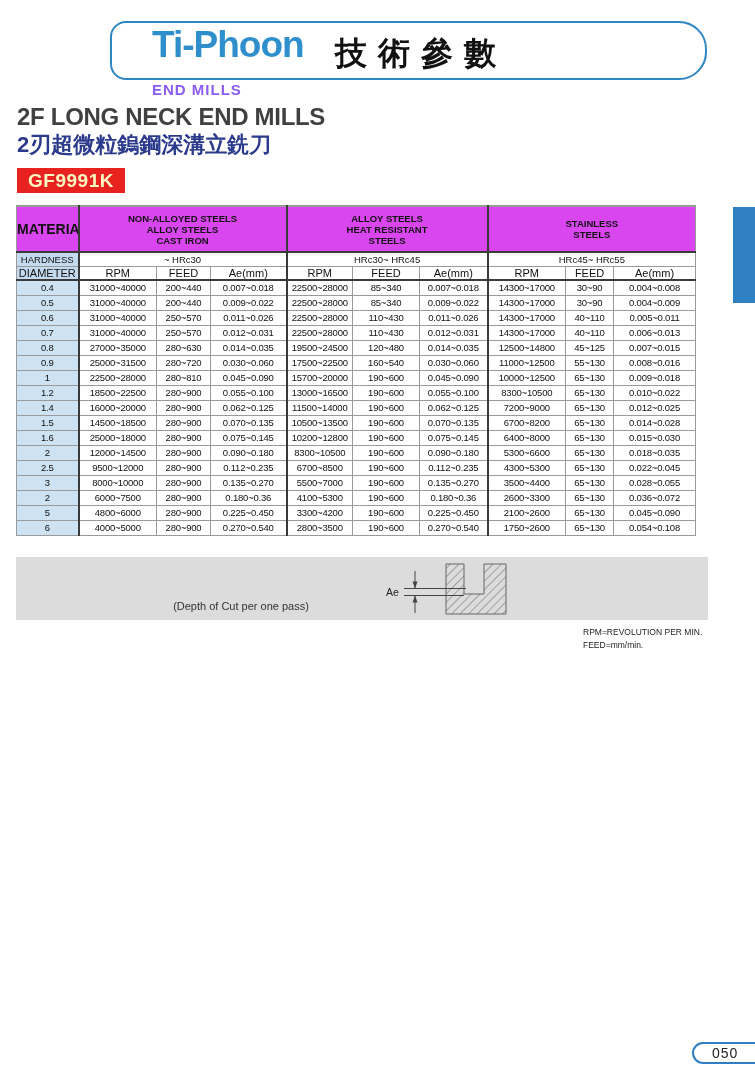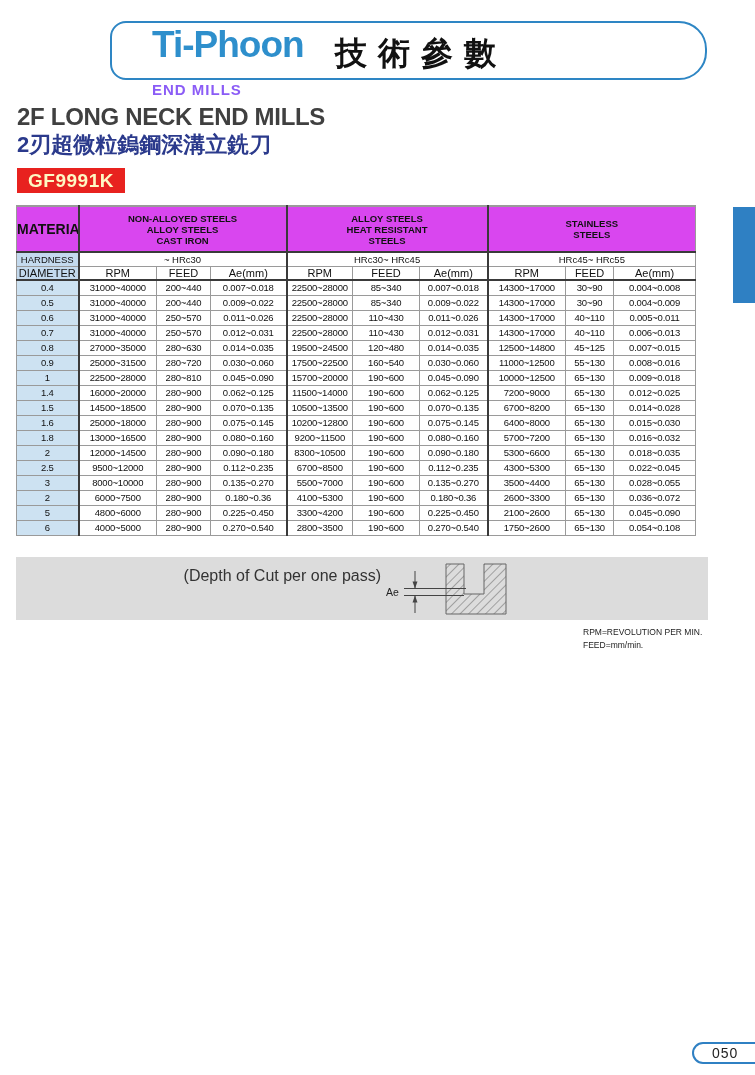--- a/index.html
+++ b/index.html
@@ -48,22 +48,22 @@
   tr.data td { font-size:9.5px; letter-spacing:-0.2px; line-height:14px; }
   td.diam { background:#cde2f2; font-size:9.5px; }
   .gsep { border-left:2px solid #3a3a3a !important; }
   col.c-d { width:62px; }
   col.c1 { width:78px; } col.c2 { width:54px; } col.c3 { width:76px; }
   col.c4 { width:66px; } col.c5 { width:67px; } col.c6 { width:68px; }
   col.c7 { width:78px; } col.c8 { width:48px; } col.c9 { width:82px; }
 
   
   .diagram-band { position:absolute; left:16px; top:557px; width:692px; height:63px; background:#dcdcdc; }
-  .depth-caption { position:absolute; left:85px; top:10px; width:280px; text-align:right;
-                   font-size:16px; color:#333; }
+  .depth-caption { position:absolute; left:85px; top:43px; width:280px; text-align:center;
+                   font-size:11px; color:#333; }
   .dim-svg { position:absolute; left:354px; top:2px; }
 
   
   .notes { position:absolute; left:583px; top:626px; font-size:8.5px; line-height:13px; color:#222; }
 
   
   .page-pill { position:absolute; left:692px; top:1042px; width:75px; height:22px;
                border:2px solid #2f80c3; border-radius:12px; background:#fff;
                font-size:14px; color:#222; text-align:left; line-height:18px;
                padding-left:18px; letter-spacing:1px; }
@@ -217,20 +217,32 @@
             <td>280~810</td>
             <td>0.045~0.090</td>
             <td class="gsep">15700~20000</td>
             <td>190~600</td>
             <td>0.045~0.090</td>
             <td class="gsep">10000~12500</td>
             <td>65~130</td>
             <td>0.009~0.018</td>
           </tr>
           <tr class="data">
+            <td class="diam">1.2</td>
+            <td class="gsep">18500~22500</td>
+            <td>280~900</td>
+            <td>0.055~0.100</td>
+            <td class="gsep">13000~16500</td>
+            <td>190~600</td>
+            <td>0.055~0.100</td>
+            <td class="gsep">8300~10500</td>
+            <td>65~130</td>
+            <td>0.010~0.022</td>
+          </tr>
+          <tr class="data">
             <td class="diam">1.4</td>
             <td class="gsep">16000~20000</td>
             <td>280~900</td>
             <td>0.062~0.125</td>
             <td class="gsep">11500~14000</td>
             <td>190~600</td>
             <td>0.062~0.125</td>
             <td class="gsep">7200~9000</td>
             <td>65~130</td>
             <td>0.012~0.025</td>
@@ -251,32 +263,20 @@
             <td class="diam">1.6</td>
             <td class="gsep">25000~18000</td>
             <td>280~900</td>
             <td>0.075~0.145</td>
             <td class="gsep">10200~12800</td>
             <td>190~600</td>
             <td>0.075~0.145</td>
             <td class="gsep">6400~8000</td>
             <td>65~130</td>
             <td>0.015~0.030</td>
-          </tr>
-          <tr class="data">
-            <td class="diam">1.8</td>
-            <td class="gsep">13000~16500</td>
-            <td>280~900</td>
-            <td>0.080~0.160</td>
-            <td class="gsep">9200~11500</td>
-            <td>190~600</td>
-            <td>0.080~0.160</td>
-            <td class="gsep">5700~7200</td>
-            <td>65~130</td>
-            <td>0.016~0.032</td>
           </tr>
           <tr class="data">
             <td class="diam">2</td>
             <td class="gsep">12000~14500</td>
             <td>280~900</td>
             <td>0.090~0.180</td>
             <td class="gsep">8300~10500</td>
             <td>190~600</td>
             <td>0.090~0.180</td>
             <td class="gsep">5300~6600</td>

